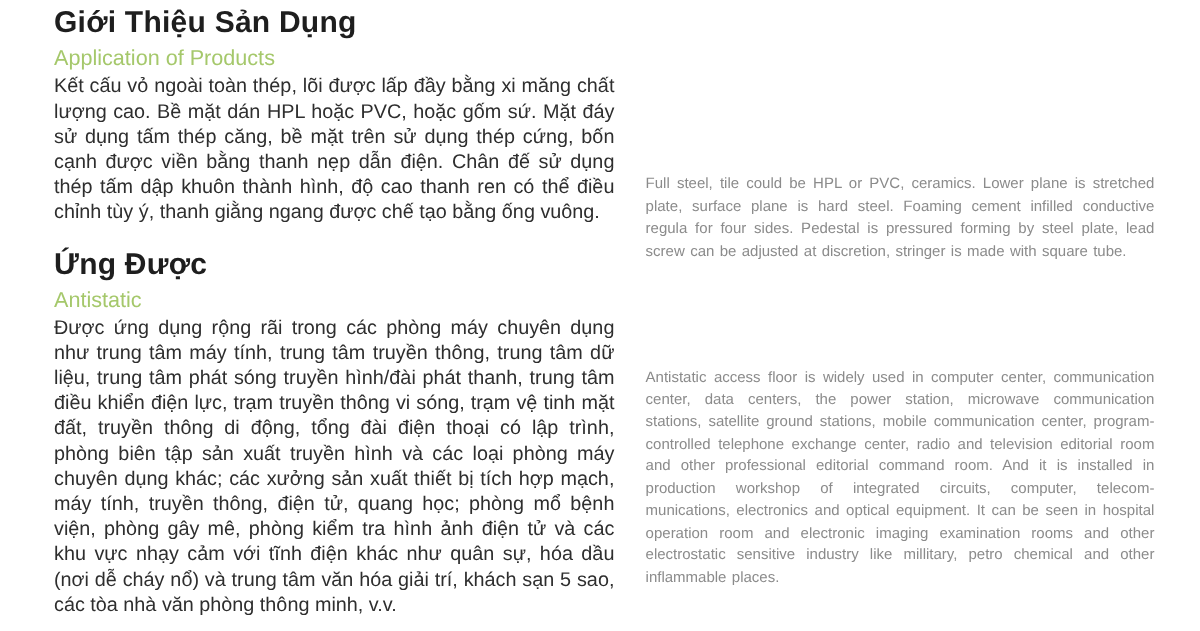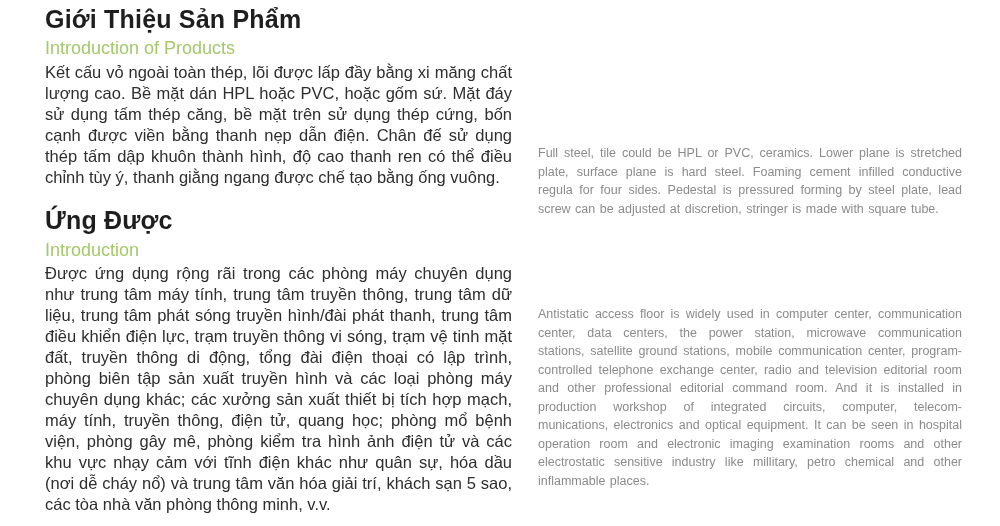--- a/index.html
+++ b/index.html
@@ -56,29 +56,29 @@
       color: #8b8b8b;
       text-align: justify;
       word-spacing: 1px;
     }
   </style>
 </head>
 <body>
 
 <div class="page">
 
-  <div class="vi-title" style="top: 4px;">Giới Thiệu Sản Phẩm</div>
+  <div class="vi-title" style="top: 4px;">Giới Thiệu Sản Dụng</div>
 
-  <div class="vi-subtitle" style="top: 37px;">Introduction of Products</div>
+  <div class="vi-subtitle" style="top: 37px;">Application of Products</div>
 
   <div class="vi-body" style="top: 62px;">Kết cấu vỏ ngoài toàn thép, lõi được lấp đầy bằng xi măng chất lượng cao. Bề mặt dán HPL hoặc PVC, hoặc gốm sứ. Mặt đáy sử dụng tấm thép căng, bề mặt trên sử dụng thép cứng, bốn cạnh được viền bằng thanh nẹp dẫn điện. Chân đế sử dụng thép tấm dập khuôn thành hình, độ cao thanh ren có thể điều chỉnh tùy ý, thanh giằng ngang được chế tạo bằng ống vuông.</div>
 
   <div class="en-body" style="top: 100px; margin-top: 44px;">Full steel, tile could be HPL or PVC, ceramics. Lower plane is stretched plate, surface plane is hard steel. Foaming cement infilled conductive regula for four sides. Pedestal is pressured forming by steel plate, lead screw can be adjusted at discretion, stringer is made with square tube.</div>
 
   <div class="vi-title" style="top: 205px;">Ứng Được</div>
 
-  <div class="vi-subtitle" style="top: 239px;">Introduction</div>
+  <div class="vi-subtitle" style="top: 239px;">Antistatic</div>
 
   <div class="vi-body" style="top: 263px;">Được ứng dụng rộng rãi trong các phòng máy chuyên dụng như trung tâm máy tính, trung tâm truyền thông, trung tâm dữ liệu, trung tâm phát sóng truyền hình/đài phát thanh, trung tâm điều khiển điện lực, trạm truyền thông vi sóng, trạm vệ tinh mặt đất, truyền thông di động, tổng đài điện thoại có lập trình, phòng biên tập sản xuất truyền hình và các loại phòng máy chuyên dụng khác; các xưởng sản xuất thiết bị tích hợp mạch, máy tính, truyền thông, điện tử, quang học; phòng mổ bệnh viện, phòng gây mê, phòng kiểm tra hình ảnh điện tử và các khu vực nhạy cảm với tĩnh điện khác như quân sự, hóa dầu (nơi dễ cháy nổ) và trung tâm văn hóa giải trí, khách sạn 5 sao, các tòa nhà văn phòng thông minh, v.v.</div>
 
   <div class="en-body" style="top: 305px;">Antistatic access floor is widely used in computer center, communication center, data centers, the power station, microwave communication stations, satellite ground stations, mobile communication center, program- controlled telephone exchange center, radio and television editorial room and other professional editorial command room. And it is installed in production workshop of integrated circuits, computer, telecom- munications, electronics and optical equipment. It can be seen in hospital operation room and electronic imaging examination rooms and other electrostatic sensitive industry like millitary, petro chemical and other inflammable places.</div>
 
 </div>
 
 </body></html>

